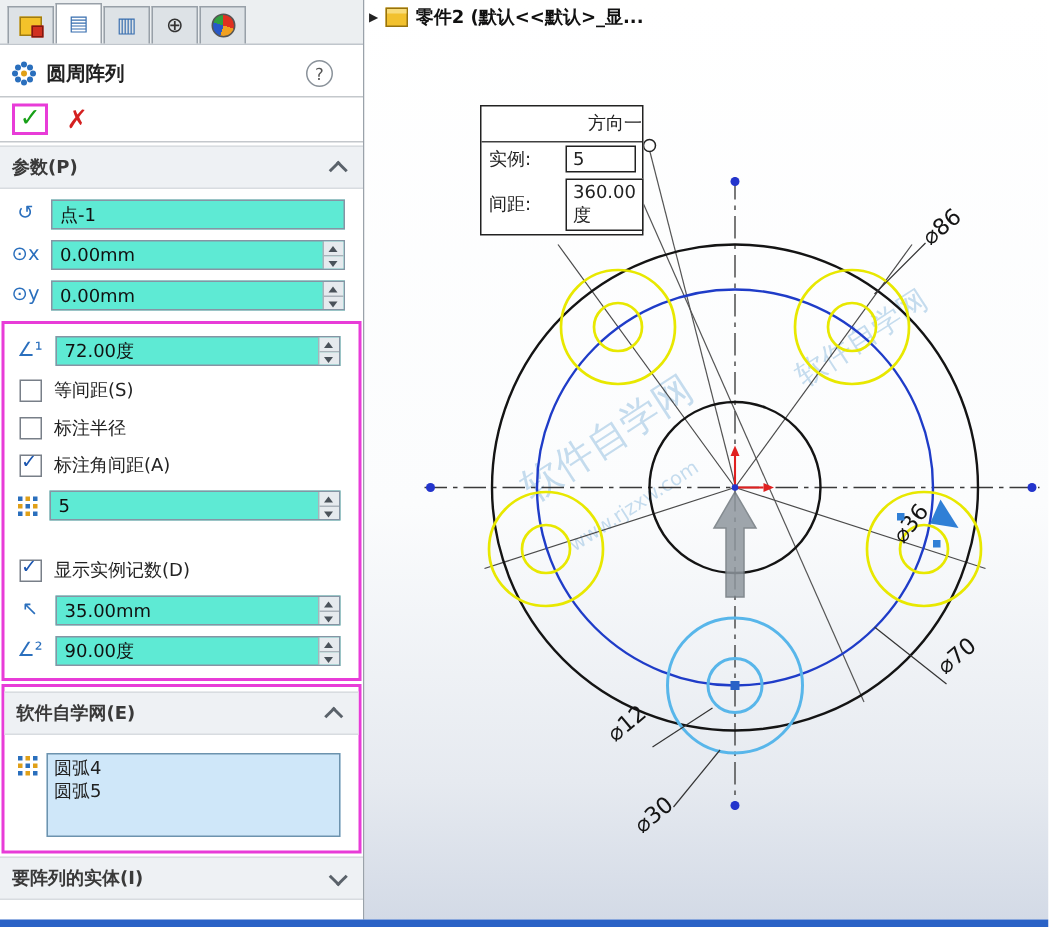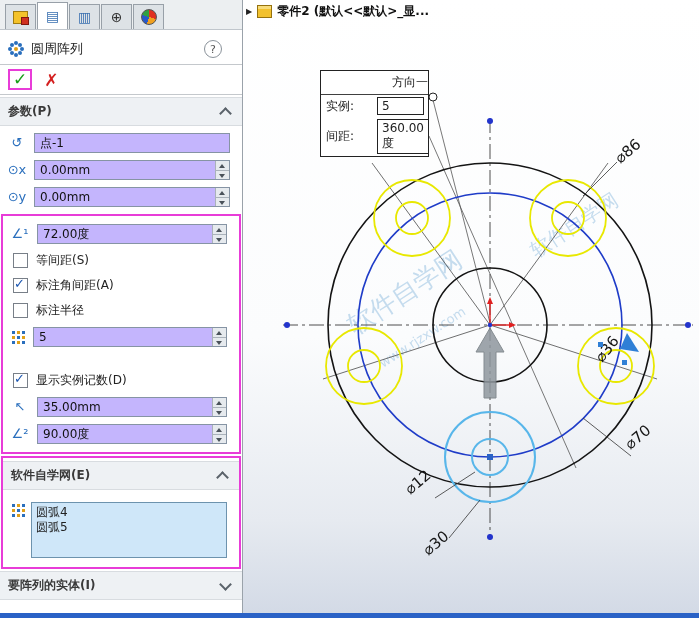--- a/index.html
+++ b/index.html
@@ -17,21 +17,21 @@
   .tab-glyph{font-size:14px;color:#3a70b0}
   .tab-glyph.dark{color:#333}
   .sw-icon{width:13px;height:11px;background:#f4c22a;border:1px solid #a07c12;position:relative}
   .sw-icon::after{content:"";position:absolute;right:-2px;bottom:-2px;width:6px;height:6px;
                   background:#d03020;border:1px solid #801810}
   .ball-icon{width:14px;height:14px;border-radius:50%;border:1px solid #555;
              background:conic-gradient(#e03020 0 30%,#f0a020 30% 55%,#2858c8 55% 80%,#30a040 80% 100%)}
 
   .pm{padding-top:5px}
   .pm-title{display:flex;align-items:center;gap:7px;padding:5px 8px 6px}
-  .pm-title .t{font-weight:normal;font-size:13px;color:#222;flex:1}
+  .pm-title .t{font-weight:bold;font-size:13px;color:#222;flex:1}
   .pm-icon{width:16px;height:16px;min-width:16px;position:relative;display:inline-block}
   .pm-icon::before{content:"";position:absolute;left:6px;top:6px;width:4px;height:4px;border-radius:50%;
        background:#e0a018;
        box-shadow:0 -6px 0 var(--accent),4px -4px 0 var(--accent),6px 0 0 var(--accent),
                   4px 4px 0 var(--accent),0 6px 0 var(--accent),-4px 4px 0 var(--accent),
                   -6px 0 0 var(--accent),-4px -4px 0 var(--accent)}
   .help{width:16px;height:16px;min-width:16px;border:1px solid #8a929a;border-radius:50%;display:flex;
         align-items:center;justify-content:center;font-size:11px;color:#555;margin-right:12px}
   .hr{border-top:1px solid #c4c8cc}
   .btns{display:flex;align-items:center;gap:12px;padding:4px 8px}
@@ -43,21 +43,21 @@
        padding:5px 12px 5px 8px;font-weight:bold;color:#3a3a3a;
        border-top:1px solid #d8dce0;border-bottom:1px solid #d8dce0;margin-top:2px}
   .chev{width:7px;height:7px;border-right:2px solid #5a626a;border-bottom:2px solid #5a626a;
         transform:rotate(-135deg);margin-top:3px}
   .chev.down{transform:rotate(45deg);margin-top:-2px}
 
   .row{display:flex;align-items:center;gap:7px;margin:7px 12px 7px 7px}
   .fld-icon{width:20px;min-width:20px;text-align:center;color:var(--accent);font-size:13px;line-height:16px}
   .fieldwrap{position:relative;flex:1}
   .field{width:100%;height:20px;border:1px solid #8694a4;box-sizing:border-box;font-size:12px;
-         padding:0 0 0 5px;font-family:inherit;color:#111;background:#c4b5fd}
+         padding:0 0 0 5px;font-family:inherit;color:#111;background:#5eead4}
   .field.noshim{padding-right:5px}
   .spin{position:absolute;right:1px;top:1px;bottom:1px;width:13px;display:flex;flex-direction:column;
         border-left:1px solid #aab2ba}
   .spin b{flex:1;background:#e6eaee;position:relative}
   .spin b.up{border-bottom:1px solid #aab2ba}
   .spin b.up::after{content:"";position:absolute;left:3px;top:3px;
         border-left:3px solid transparent;border-right:3px solid transparent;border-bottom:4px solid #4a525a}
   .spin b.dn::after{content:"";position:absolute;left:3px;top:3px;
         border-left:3px solid transparent;border-right:3px solid transparent;border-top:4px solid #4a525a}
 
@@ -184,27 +184,27 @@
           </div>
         </div>
       </div>
 
       <div class="cb-row">
         <span class="cb"></span>
         <span>等间距(S)</span>
       </div>
 
       <div class="cb-row">
+        <span class="cb"></span>
+        <span>标注半径</span>
+      </div>
+
+      <div class="cb-row">
         <span class="cb checked"></span>
         <span>标注角间距(A)</span>
-      </div>
-
-      <div class="cb-row">
-        <span class="cb"></span>
-        <span>标注半径</span>
       </div>
 
       <div class="row">
         <span class="fld-icon grid-icon"></span>
         <div class="fieldwrap">
           <input class="field" value="5" style="">
           <div class="spin">
             <b class="up"></b>
             <b class="dn"></b>
           </div>

